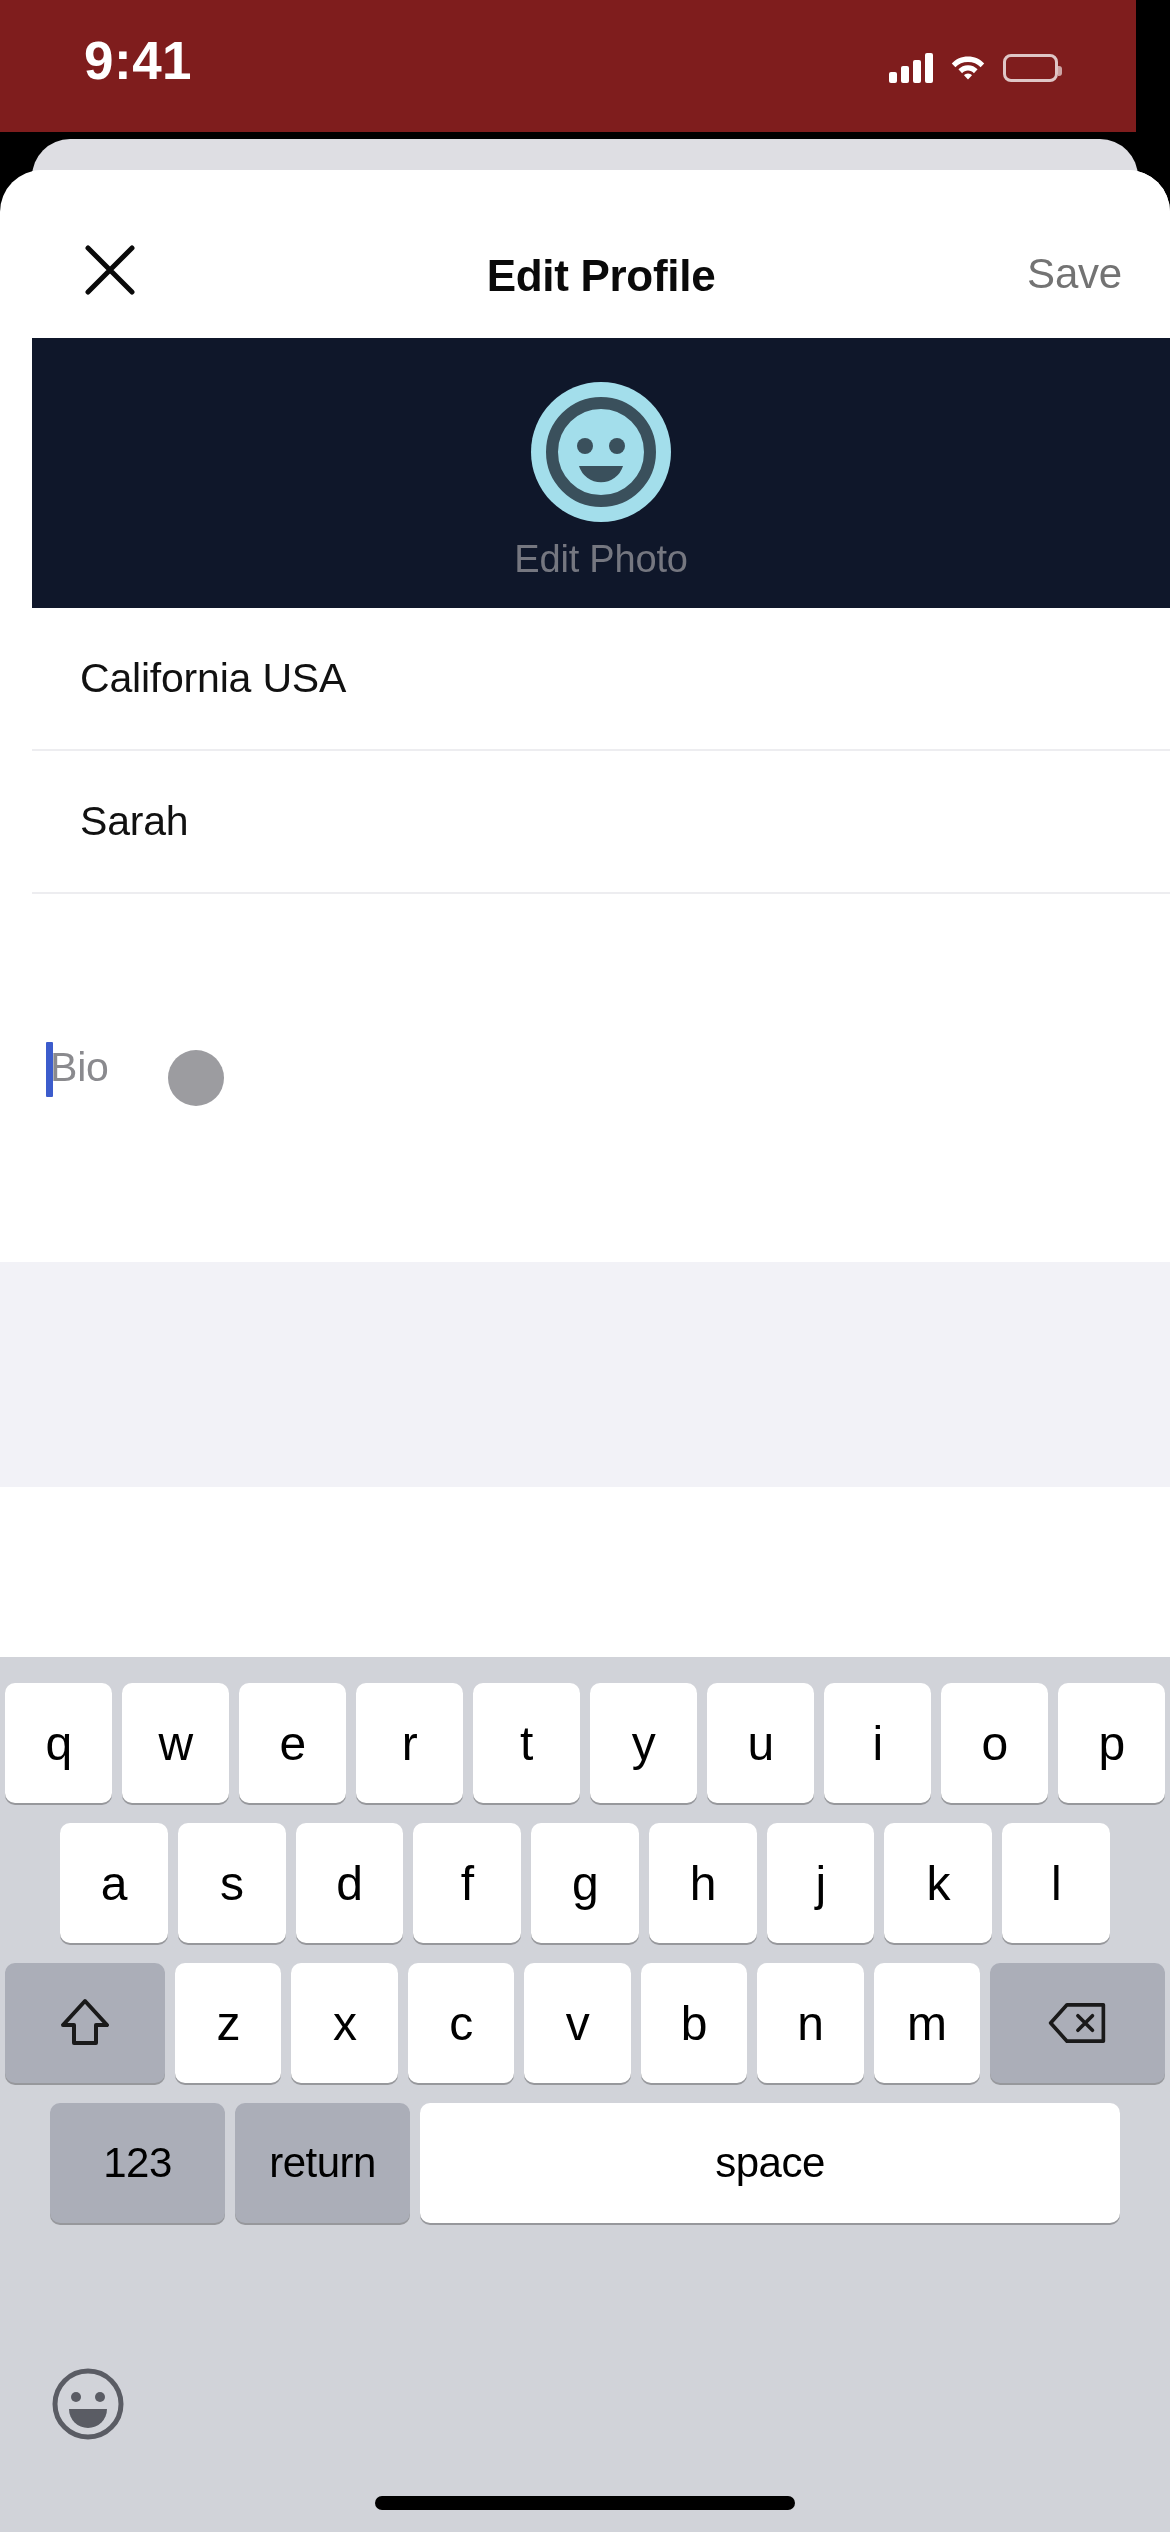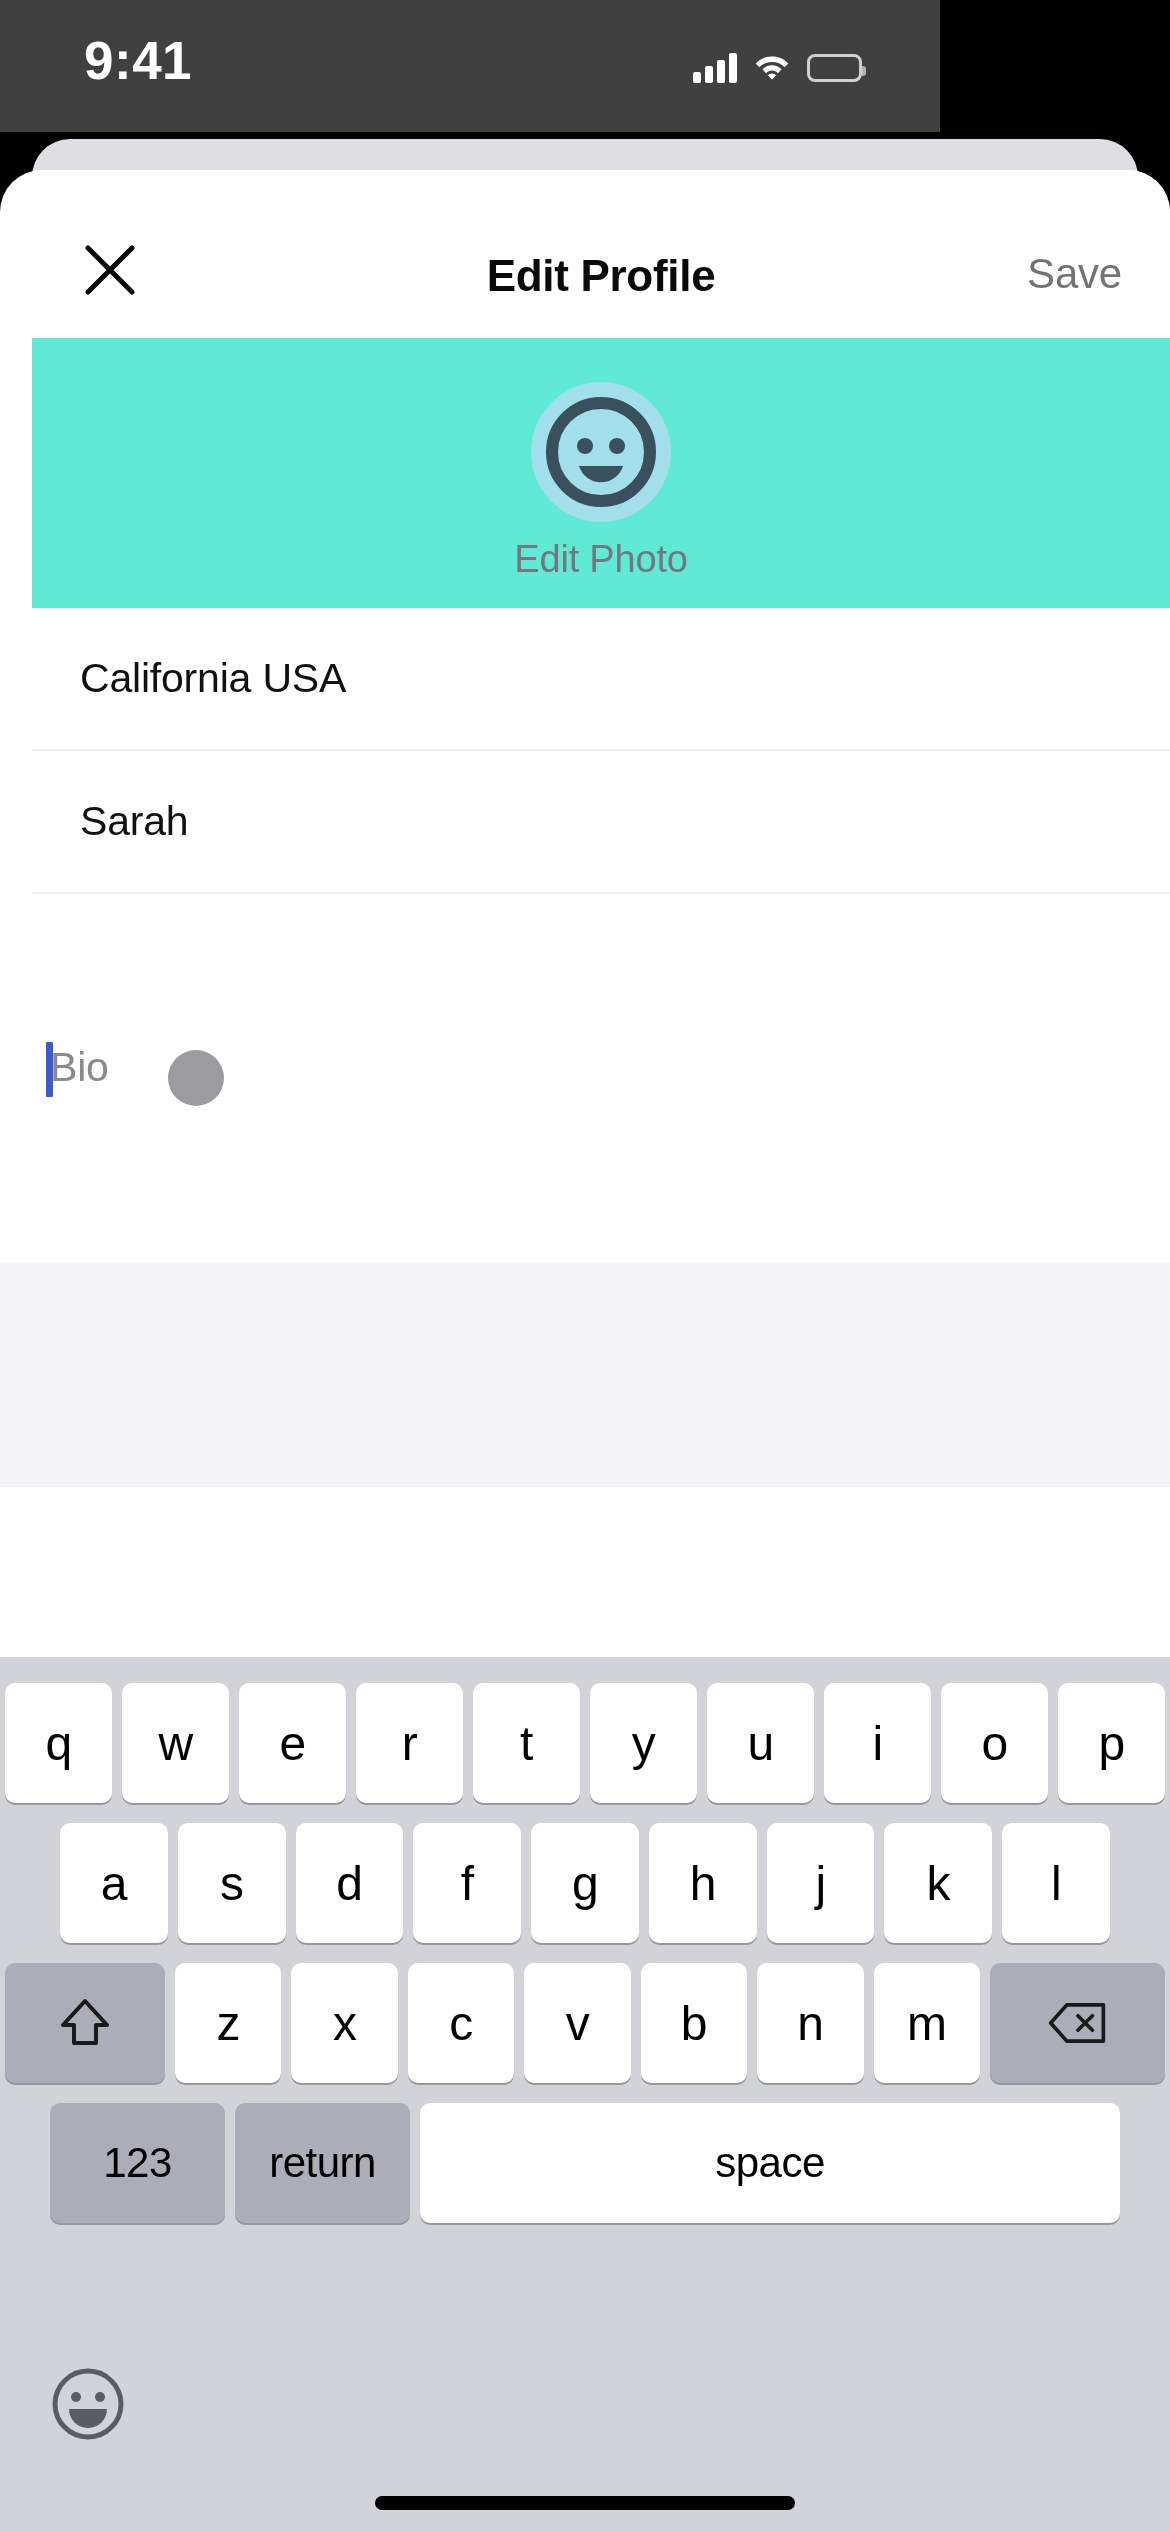--- a/index.html
+++ b/index.html
@@ -7,22 +7,22 @@
   html, body {
     width:1170px; height:2532px;
     background:#000;
     font-family:"Liberation Sans", sans-serif;
     overflow:hidden;
   }
   .phone { position:relative; width:1170px; height:2532px; background:#000; }
 
   
   .status-bar {
-    position:absolute; top:0; left:0; width:940px; height:132px;
-    background:#404040; color:#fff;
+    position:absolute; top:0; left:0; width:1136px; height:132px;
+    background:#7f1d1d; color:#fff;
   }
   .status-time {
     position:absolute; left:84px; top:30px;
     font-size:53px; font-weight:600; letter-spacing:0.5px;
     color:#fff;
   }
   .status-right {
     position:absolute; right:78px; top:52px;
     display:flex; align-items:center; gap:17px;
   }
@@ -69,21 +69,21 @@
     position:absolute; left:0; right:0; top:81px; text-align:center;
     font-size:44px; font-weight:700; color:#0A0A0A; letter-spacing:-0.3px;
   }
   .nav-save {
     position:absolute; right:48px; top:80px;
     font-size:42px; color:#737373; letter-spacing:-0.2px;
   }
 
   
   .avatar-block {
-    height:270px; width:100%; background:#5eead4;
+    height:270px; width:100%; background:#0f172a;
     display:flex; flex-direction:column; align-items:center;
     padding-top:44px;
   }
   .avatar { width:140px; height:140px; display:block; }
   .edit-photo {
     margin-top:16px; font-size:38px; color:#757780; letter-spacing:-0.2px;
   }
 
   
   .form { background:#fff; }

